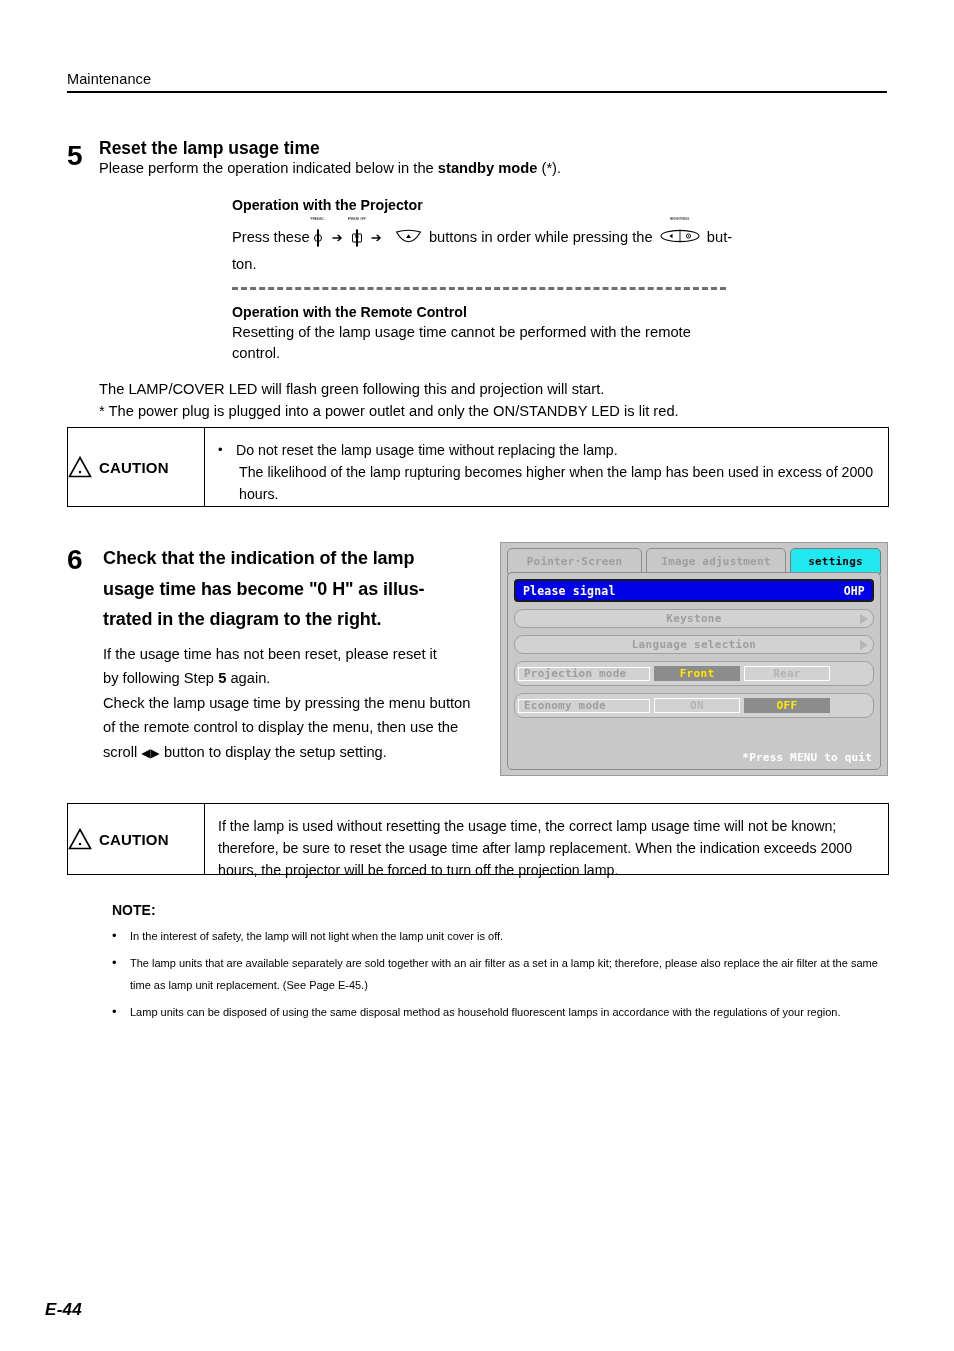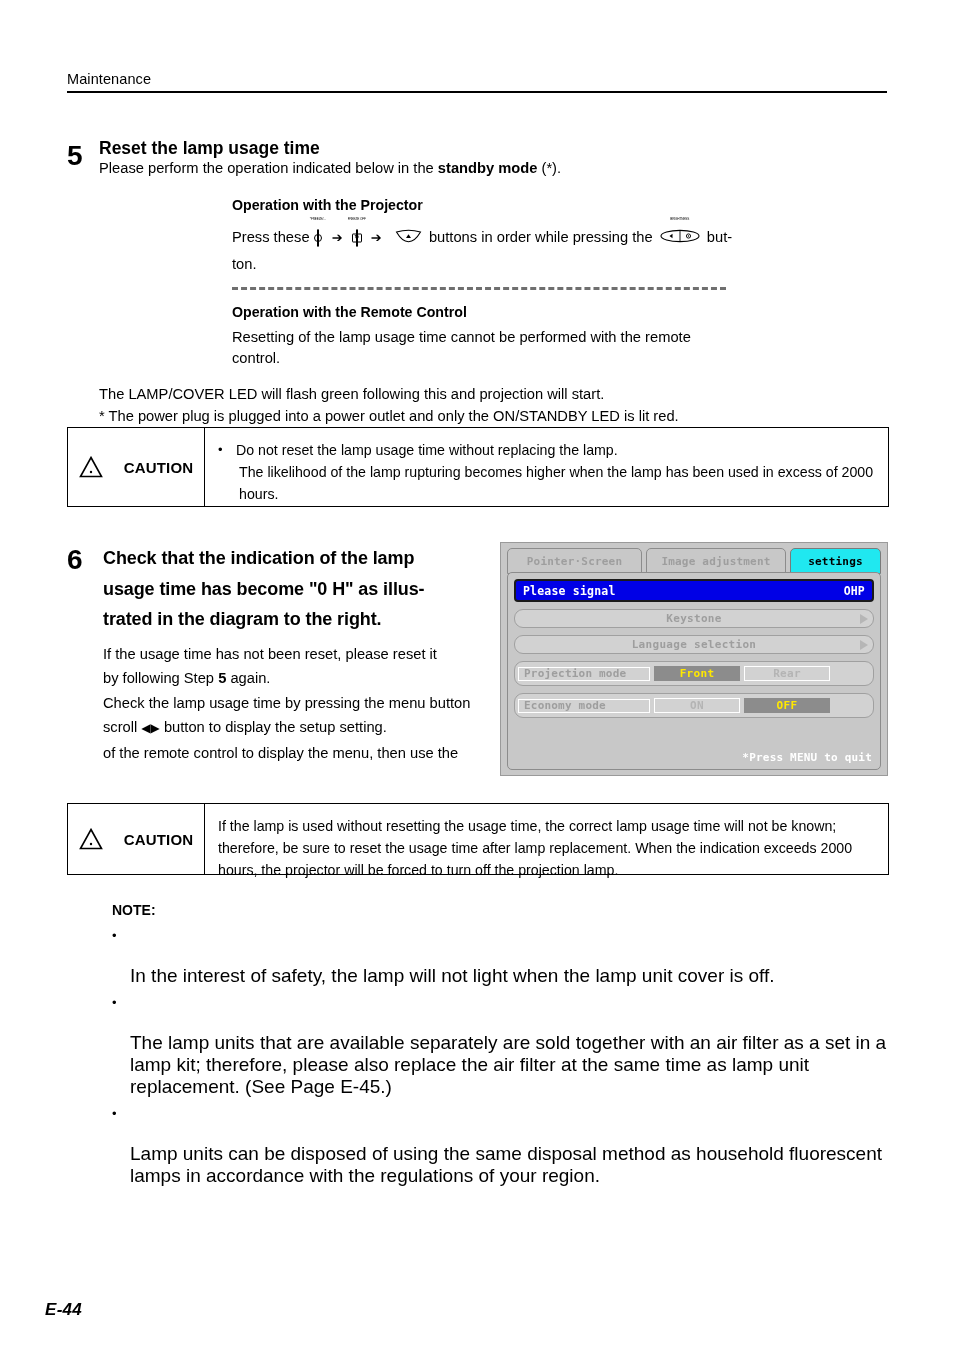--- a/index.html
+++ b/index.html
@@ -153,41 +153,40 @@
     width: 494px;
     height: 0;
     border-top: 3px dashed #6f6f6f;
   }
 
   #remote-op {
     margin-left: 165px;
     margin-top: 12px;
     width: 560px;
   }
-  #remote-op .rc-body { margin-top: 5px; }
+  #remote-op .rc-body { }
 
   #step5-tail { margin-left: 32px; margin-top: 14px; width: 790px; }
   #step5-tail .tail-line { font-size: 14.7px; line-height: 22px; }
 
   
   .caution-box {
     position: absolute;
     border: 1.6px solid #000;
     box-sizing: border-box;
     display: flex;
     background: #fff;
   }
   .caution-left {
     width: 136px;
     flex: 0 0 136px;
     border-right: 1.6px solid #000;
     display: flex;
     align-items: center;
-    justify-content: center;
-    gap: 21px;
+    gap: 7px;
   }
   .caution-word {
     font-size: 15px;
     font-weight: bold;
     letter-spacing: 0.2px;
   }
   .caution-right {
     flex: 1;
     padding: 11px 14px 10px 13px;
     box-sizing: border-box;
@@ -393,21 +392,21 @@
     font-size: 14px;
     font-weight: bold;
     line-height: 20px;
   }
   #notes .note-item {
     display: flex;
     gap: 11px;
     margin-top: 5px;
   }
   #notes .note-item .dot { flex: 0 0 7px; font-size: 13px; line-height: 22px; }
-  #notes .note-item .txt { font-size: 19px; line-height: 22px; margin-top: 40px; }
+  #notes .note-item .txt { font-size: 11px; line-height: 22px; }
 
   
   #footer {
     position: absolute;
     left: 45px;
     top: 1300px;
     font-size: 17px;
     font-weight: bold;
     font-style: italic;
     letter-spacing: 0.3px;
@@ -521,24 +520,24 @@
       <div>Check that the indication of the lamp</div>
       <div>usage time has become "0 H" as illus-</div>
       <div>trated in the diagram to the right.</div>
     </div>
     <div class="s6-body">
       <div>If the usage time has not been reset, please reset it</div>
       <div>
         <span>by following Step </span><b class="inline">5</b><span> again.</span>
       </div>
       <div>Check the lamp usage time by pressing the menu button</div>
+      <div>of the remote control to display the menu, then use the</div>
       <div>
         <span>scroll </span><span style="font-size:12px">◀▶</span><span> button to display the setup setting.</span>
       </div>
-      <div>of the remote control to display the menu, then use the</div>
     </div>
   </div>
 
   <div id="osd">
     <div class="osd-tabs">
       <div class="osd-tab t1">Pointer·Screen</div>
       <div class="osd-tab t2">Image adjustment</div>
       <div class="osd-tab t3">settings</div>
     </div>
 

